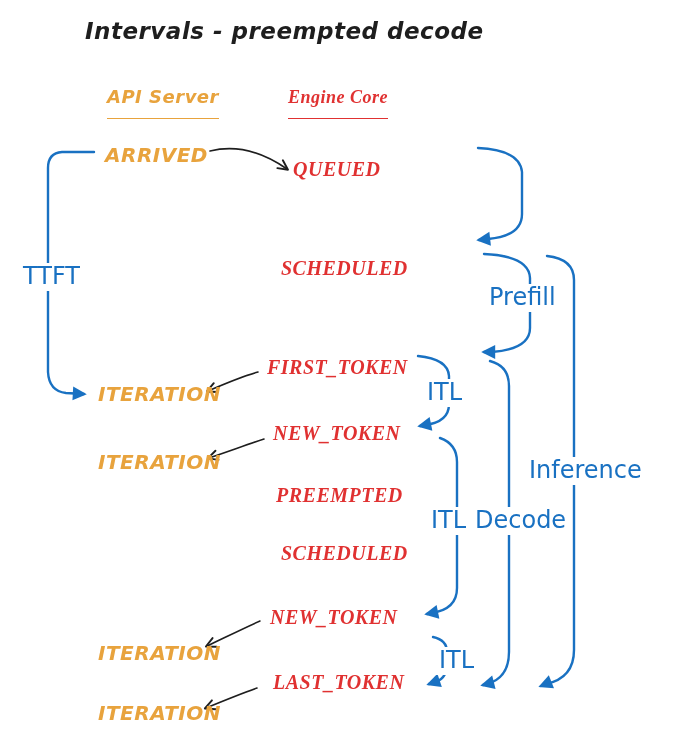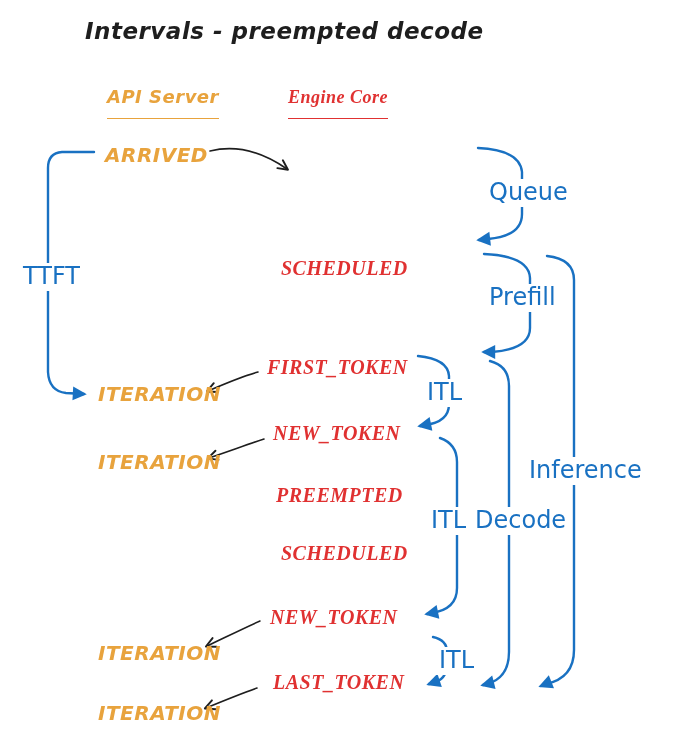--- a/index.html
+++ b/index.html
@@ -99,30 +99,30 @@
 
   <div class="lbl hand hdr orange" style="left:107px; top:87px;">API Server</div>
   <div class="lbl hand hdr red" style="left:288px; top:87px;">Engine Core</div>
 
   <div class="lbl hand ev orange" style="left:105px; top:144px;">ARRIVED</div>
   <div class="lbl hand ev orange" style="left:98px; top:383px;">ITERATION</div>
   <div class="lbl hand ev orange" style="left:98px; top:451px;">ITERATION</div>
   <div class="lbl hand ev orange" style="left:98px; top:642px;">ITERATION</div>
   <div class="lbl hand ev orange" style="left:98px; top:702px;">ITERATION</div>
 
+  <div class="lbl hand ev red" style="left:293px; top:158px;">QUEUED</div>
   <div class="lbl hand ev red" style="left:281px; top:257px;">SCHEDULED</div>
   <div class="lbl hand ev red" style="left:267px; top:356px;">FIRST_TOKEN</div>
   <div class="lbl hand ev red" style="left:273px; top:422px;">NEW_TOKEN</div>
   <div class="lbl hand ev red" style="left:276px; top:484px;">PREEMPTED</div>
   <div class="lbl hand ev red" style="left:281px; top:542px;">SCHEDULED</div>
   <div class="lbl hand ev red" style="left:270px; top:606px;">NEW_TOKEN</div>
   <div class="lbl hand ev red" style="left:273px; top:671px;">LAST_TOKEN</div>
 
   <div class="lbl interval" style="left:20px; top:263px;">TTFT</div>
-  <div class="lbl interval" style="left:486px; top:179px;">Queue</div>
   <div class="lbl interval" style="left:486px; top:284px;">Prefill</div>
   <div class="lbl interval" style="left:424px; top:379px;">ITL</div>
   <div class="lbl interval" style="left:428px; top:507px;">ITL</div>
   <div class="lbl interval" style="left:526px; top:457px;">Inference</div>
   <div class="lbl interval" style="left:472px; top:507px;">Decode</div>
   <div class="lbl interval" style="left:436px; top:647px;">ITL</div>
 
 </div>
 
 </body></html>

